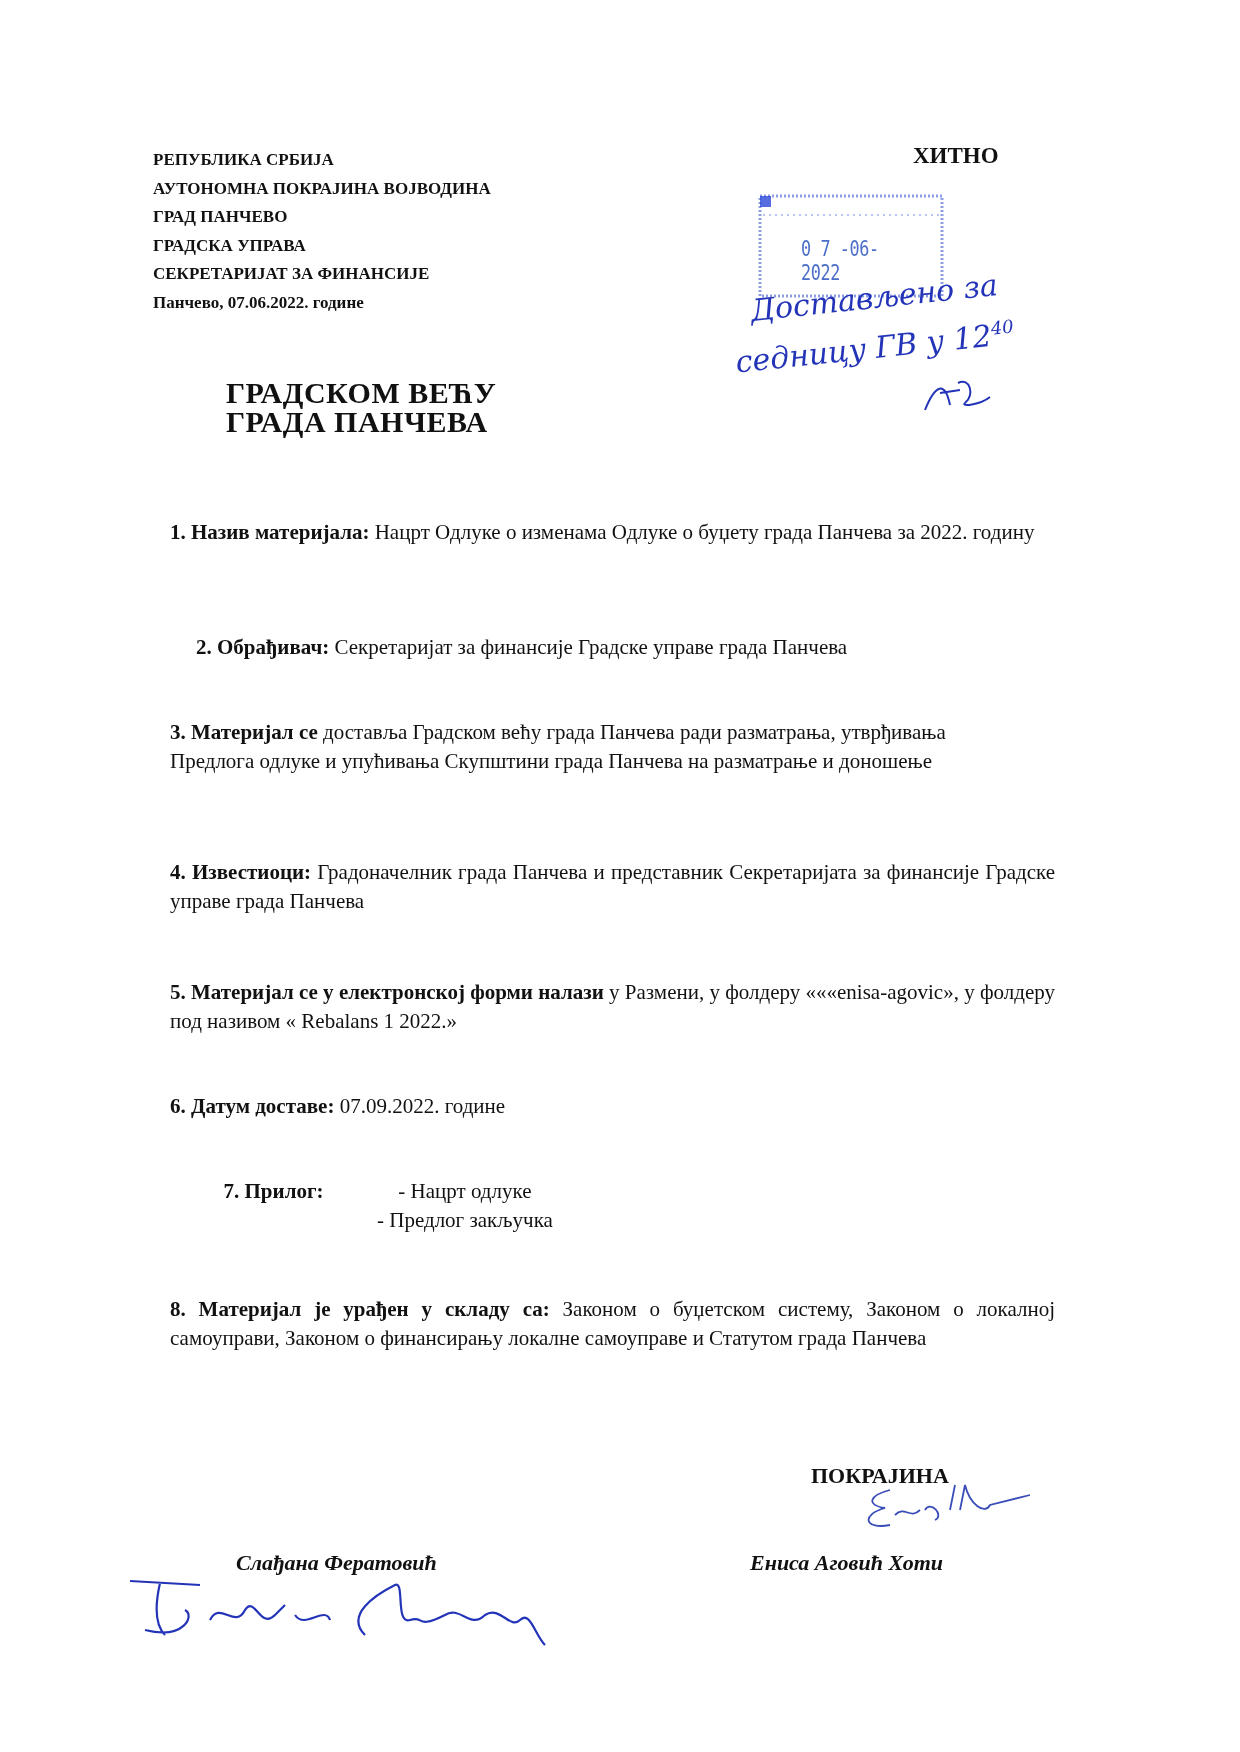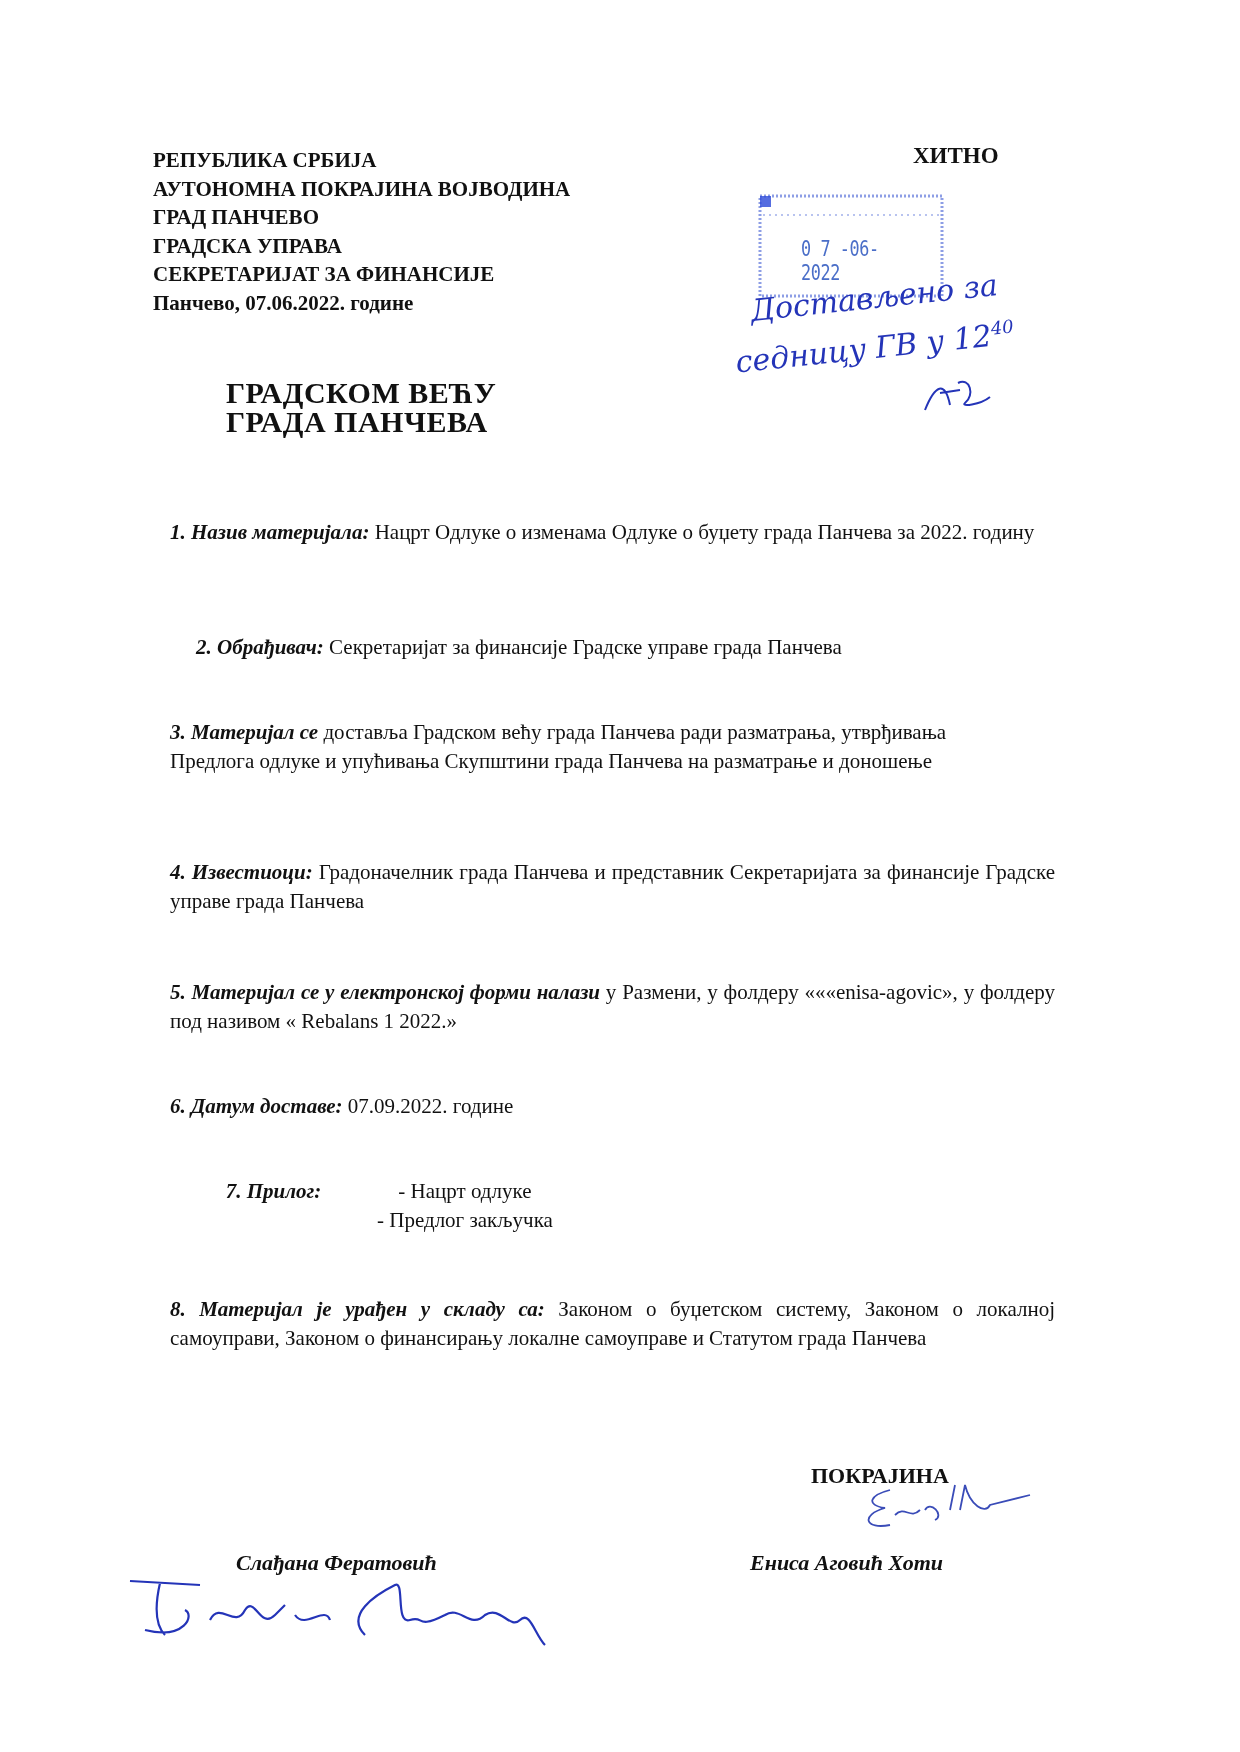--- a/index.html
+++ b/index.html
@@ -1,25 +1,25 @@
 <!DOCTYPE html>
 <html><head>
 <meta charset="utf-8">
 <style>
   html, body { margin: 0; padding: 0; background: #ffffff; }
   body { width: 1240px; height: 1752px; position: relative; overflow: hidden;
          font-family: "Liberation Serif", "DejaVu Serif", serif; color: #111; }
   .abs { position: absolute; }
-  .hdr { left: 153px; top: 146px; font-weight: bold; font-size: 21px; line-height: 28.5px; }
+  .hdr { left: 153px; top: 146px; font-weight: bold; font-size: 17px; line-height: 28.5px; }
   .hdr div { white-space: nowrap; }
   .urgent { left: 913px; top: 143px; font-weight: bold; font-size: 23px; }
   .addressee { left: 226px; top: 378px; font-weight: bold; font-size: 30px; line-height: 29px; letter-spacing: 0.5px; }
   .addressee div { white-space: nowrap; }
   .item { left: 170px; width: 885px; font-size: 21px; line-height: 29px; }
-  .item .lbl { font-weight: bold; font-style: italic; }
+  .item .lbl { font-weight: bold; }
   .cond { font-family: "Liberation Sans Narrow", "Liberation Serif", serif; }
   .justify { text-align: justify; }
   .attach-row { display: flex; text-align: center; }
   .attach-row .lbl { width: 207px; flex: none; }
   .sig-left-title { left: 197px; top: 1463px; font-weight: bold; font-size: 22px; line-height: 29px; text-align: center; width: 330px; }
   .sig-right-title { left: 811px; top: 1463px; font-weight: bold; font-size: 22px; }
   .sig-name { font-weight: bold; font-style: italic; font-size: 22px; }
   .stamp { left: 757px; top: 193px; width: 188px; height: 106px; }
   .handwriting { font-family: "DejaVu Serif", serif; font-style: italic; color: #2434b8; }
   svg { overflow: visible; }

